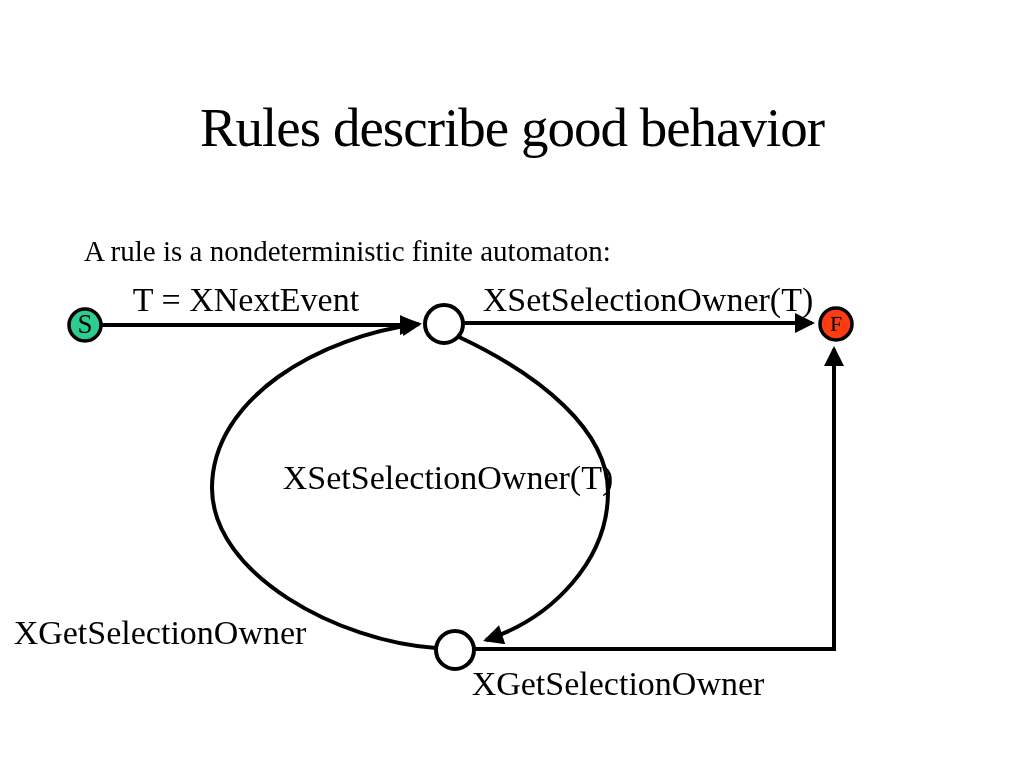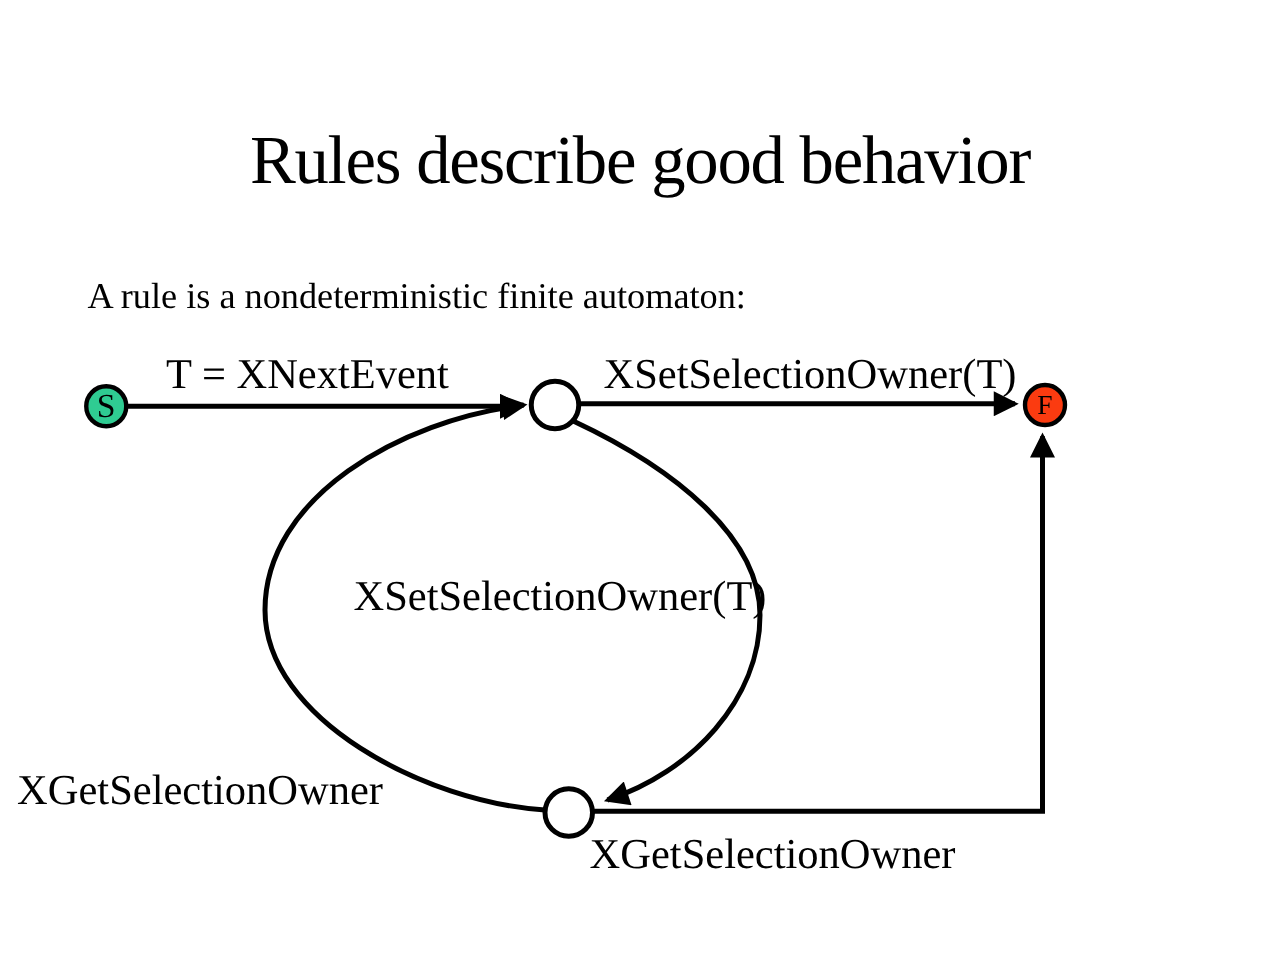--- a/index.html
+++ b/index.html
@@ -26,21 +26,21 @@
     font-size: 55px;
     font-weight: 400;
     line-height: 1.1;
     letter-spacing: -1px;
     white-space: nowrap;
   }
   .subtitle {
     position: absolute;
     left: 70px;
     top: 221px;
-    margin: 0;
+    margin: 14px;
     font-size: 29px;
     line-height: 1.15;
     white-space: nowrap;
   }
   .diagram-svg {
     position: absolute;
     left: 0;
     top: 0;
     width: 1024px;
     height: 768px;

